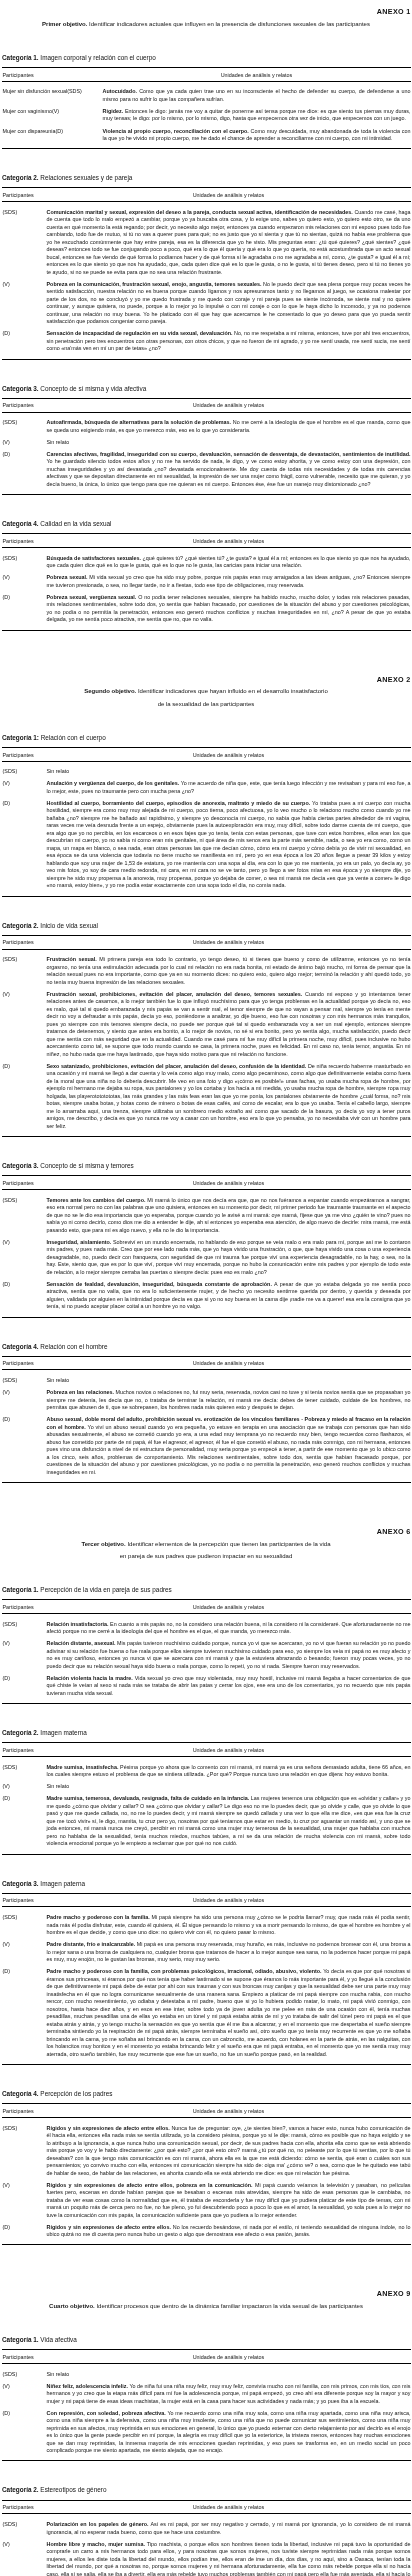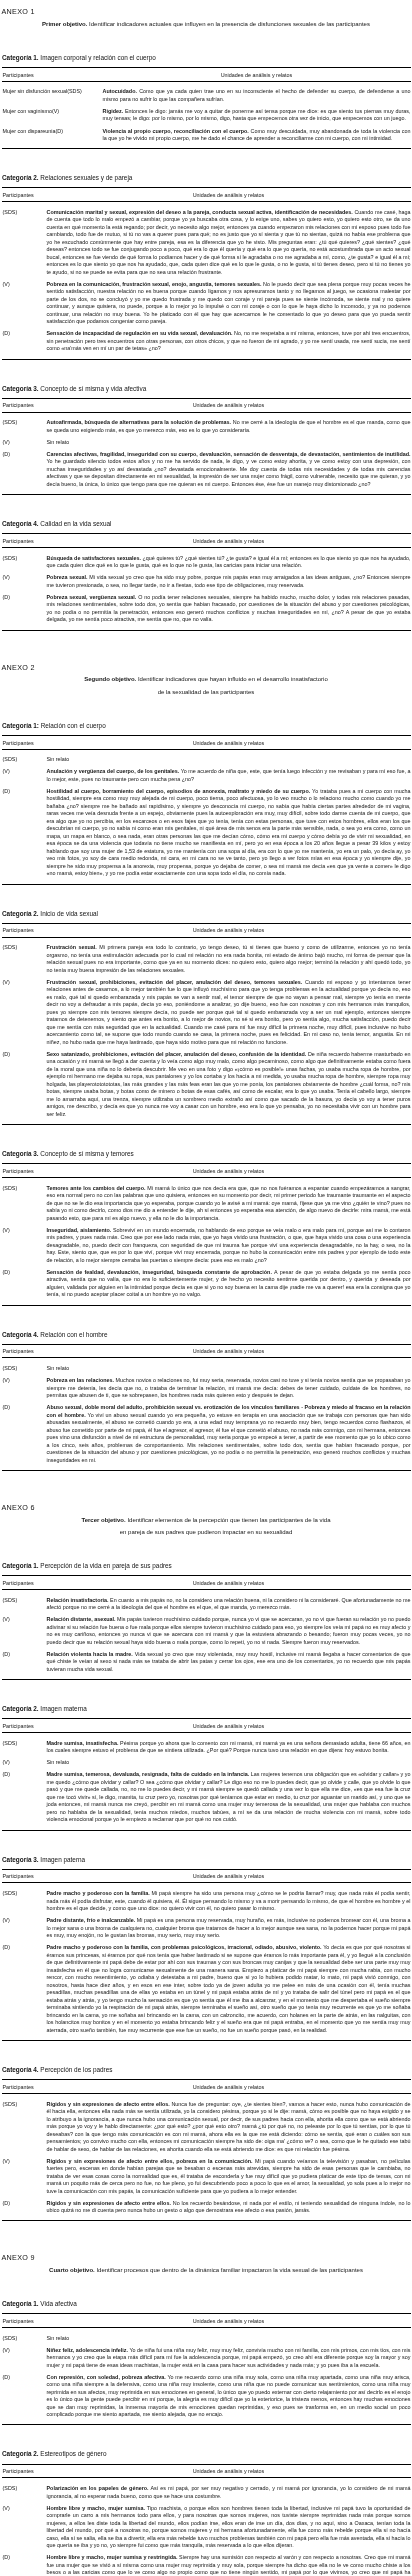--- a/index.html
+++ b/index.html
@@ -1,20 +1,20 @@
 <!DOCTYPE html>
 <html style="font-size:8.2px"><head>
 <meta charset="utf-8">
 <style>
   html,body{margin:0;padding:0;background:#ffffff;}
   body{font-family:"Liberation Sans",sans-serif;color:#161616;}
   .page{width:412px;margin:0 auto;padding:3.1px 1.5px 13.4px;box-sizing:border-box;background:#fff;}
-  .annex{margin-top:32px;}
+  .annex{margin-top:44px;}
   .annex:first-child{margin-top:4.1px;}
-  .annex-title{text-align:left;font-weight:normal;font-size:7.2px;letter-spacing:0.3px;color:#111;}
+  .annex-title{text-align:right;font-weight:bold;font-size:7.2px;letter-spacing:0.3px;color:#111;}
   .annex-objective{text-align:center;font-size:6px;line-height:1.5;margin-top:3.6px;color:#161616;}
   .annex-objective b{font-weight:bold;}
   .category{margin-top:25px;}
   .annex > .category:first-of-type{margin-top:18.5px;}
   .category-heading{font-size:6.4px;margin:0 0 6.2px 0.5px;color:#141414;}
   .category-heading b{font-weight:bold;}
   .utable{border-top:1px solid #000;margin-top:1px;}
   .utable-header{display:flex;align-items:center;border-bottom:0.5px solid #000;padding:3.6px 0 3.1px;font-size:5.4px;}
   .utable-header .h-part{flex:0 0 45px;padding-left:1px;box-sizing:border-box;}
   .utable-header .h-unit{flex:1;text-align:center;}

